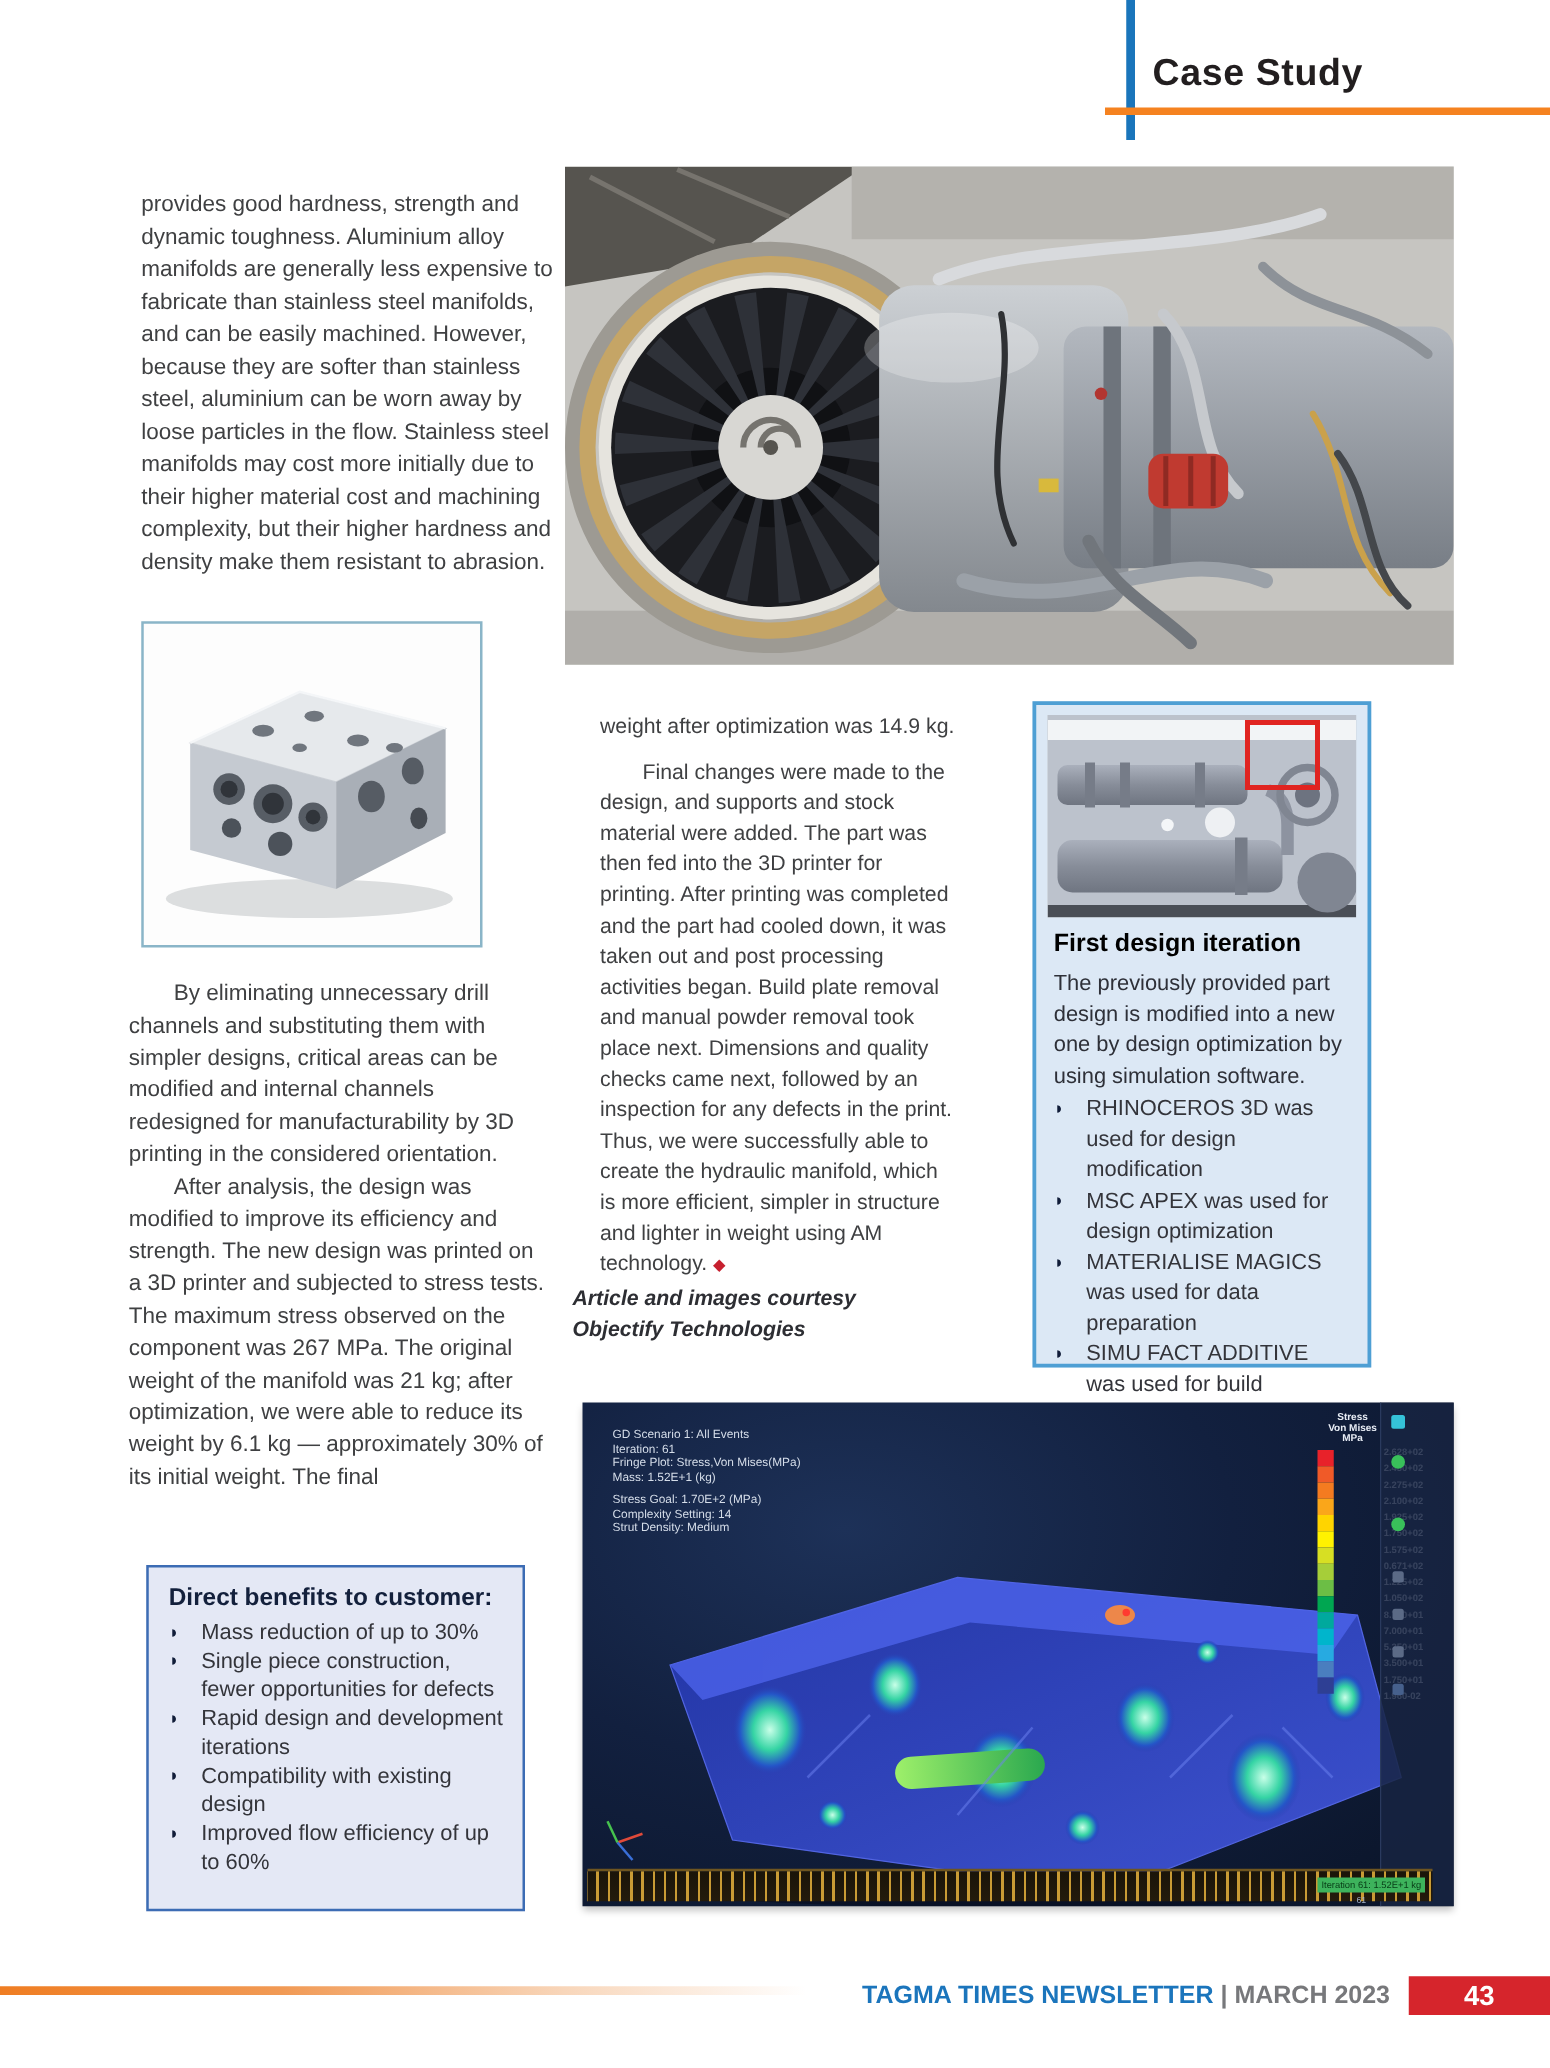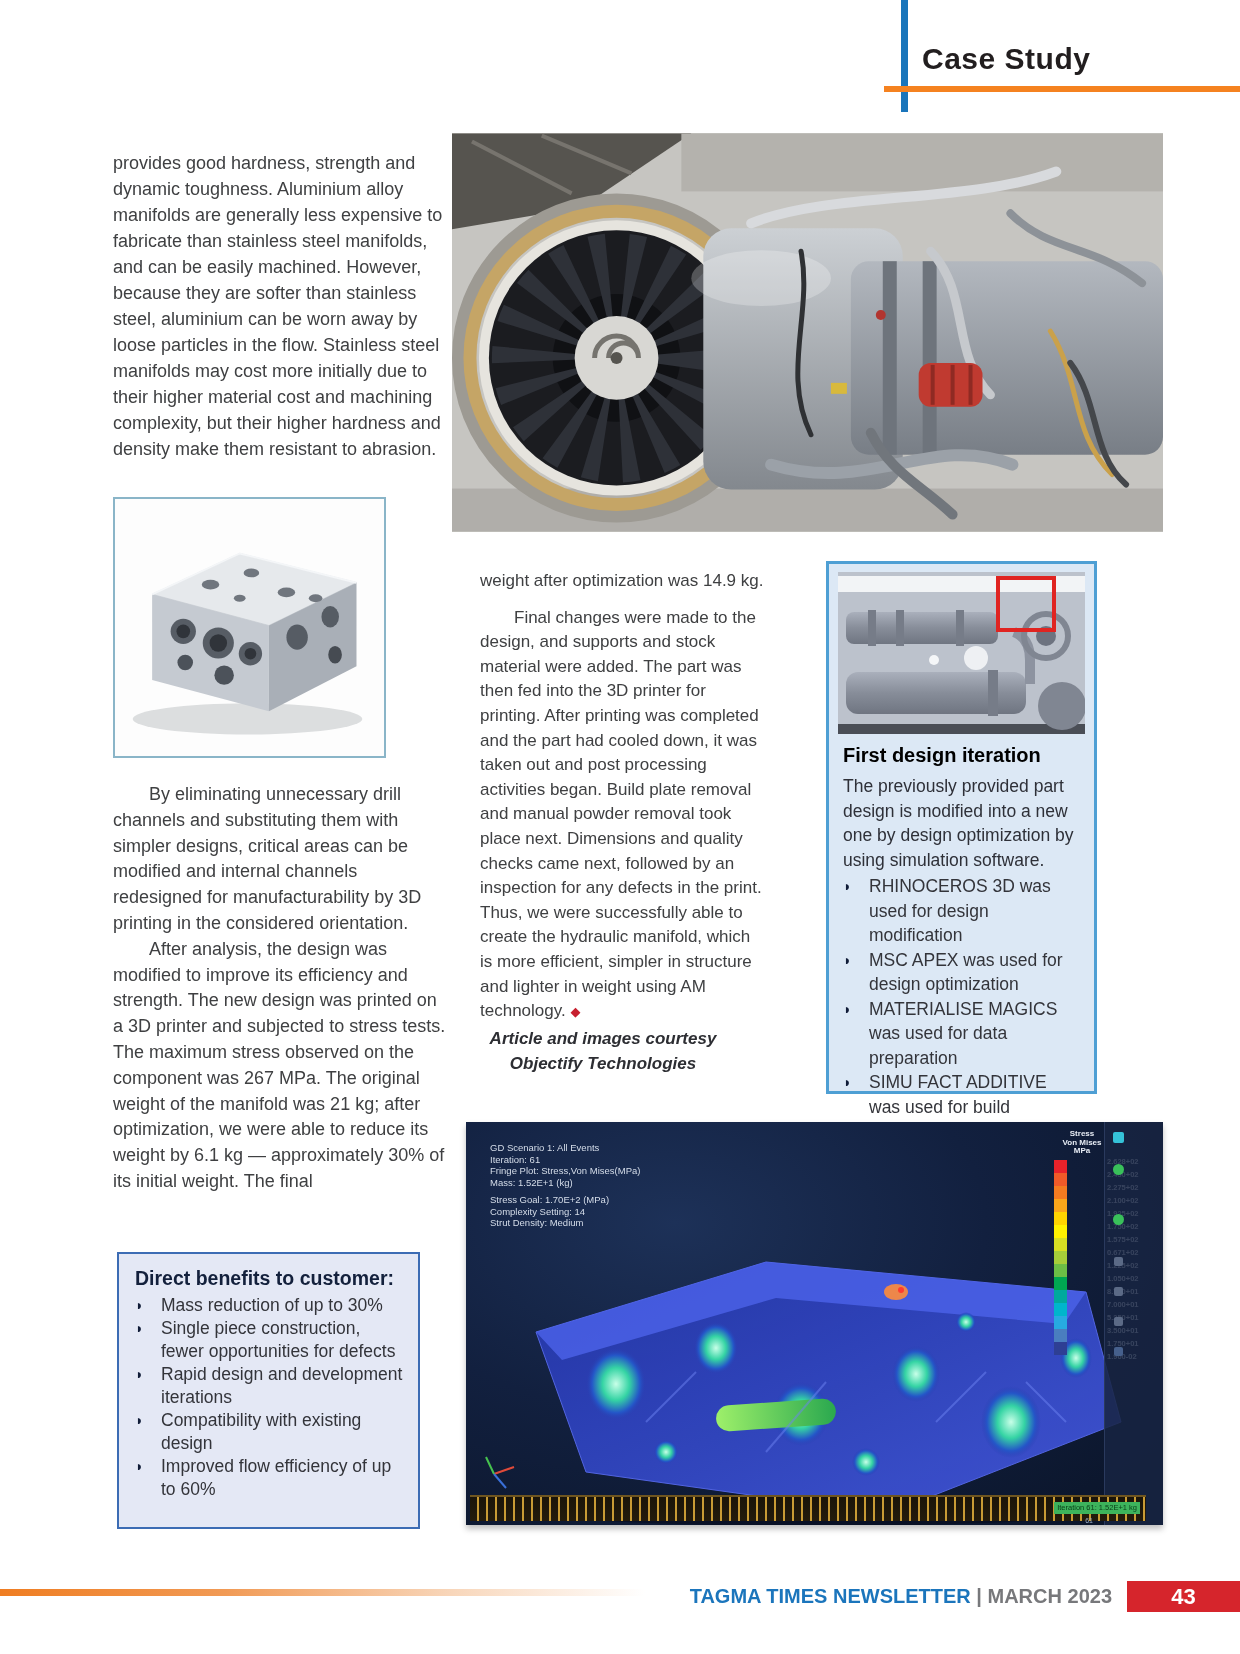--- a/index.html
+++ b/index.html
@@ -10,27 +10,27 @@
   .hdr-vbar{position:absolute;left:901px;top:0;width:7px;height:112px;background:#1a75bb;}
   .hdr-title{position:absolute;left:922px;top:42px;font-size:30px;font-weight:bold;color:#221e1f;letter-spacing:.5px;}
   .hdr-orange{position:absolute;left:884px;top:86px;width:356px;height:6px;background:#f58220;}
 
   
   .engine-photo{position:absolute;left:452px;top:133px;width:711px;height:399px;overflow:hidden;background:#c9c9c5;}
   .block-photo{position:absolute;left:113px;top:497px;width:269px;height:257px;background:#fdfdfd;border:2px solid #8ab5c8;}
 
   
   .leftcol-p1{position:absolute;left:113px;top:150px;width:335px;font-size:18px;line-height:26px;}
-  .leftcol-p23{position:absolute;left:113px;top:782px;width:335px;font-size:18px;line-height:25.8px;}
+  .leftcol-p23{position:absolute;left:103px;top:782px;width:335px;font-size:18px;line-height:25.8px;}
   .leftcol-p23 p{margin:0;text-indent:2em;}
   .midcol{position:absolute;left:468px;top:557px;width:310px;font-size:17px;line-height:24.6px;}
   .midcol p{margin:12px;}
   .midcol .indent{text-indent:2em;}
   .diamond{color:#c7202f;font-size:13px;}
-  .credit{position:absolute;left:458px;top:1026px;width:290px;text-align:center;
+  .credit{position:absolute;left:458px;top:1026px;width:290px;text-align:left;
           font-size:17px;line-height:25px;font-style:italic;font-weight:bold;color:#2d2e33;}
 
   
   .benefits{position:absolute;left:117px;top:1252px;width:303px;height:277px;box-sizing:border-box;
             background:#e4e8f5;border:2px solid #3c6cb4;padding:13px 12px 8px 16px;}
   .benefits h3{margin:0 0 4px 0;font-size:19.5px;color:#13203c;}
   ul.blist{list-style:none;margin:0;padding:0;}
   ul.blist li{display:flex;font-size:17.5px;line-height:23px;color:#33343a;}
   ul.blist .bl{flex:0 0 26px;color:#101c38;font-size:14px;line-height:23px;}
   ul.blist .bt{flex:1;}

